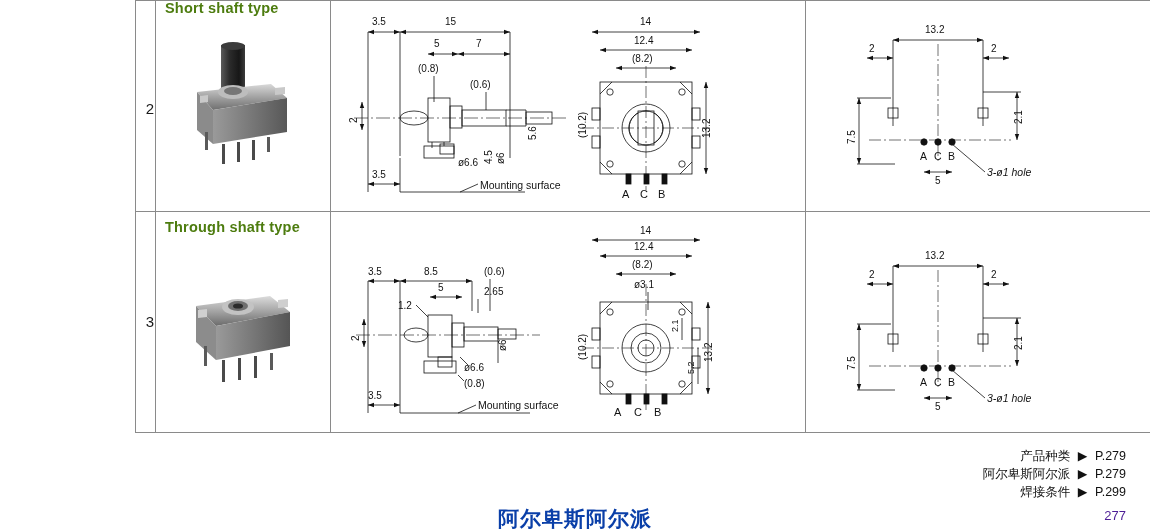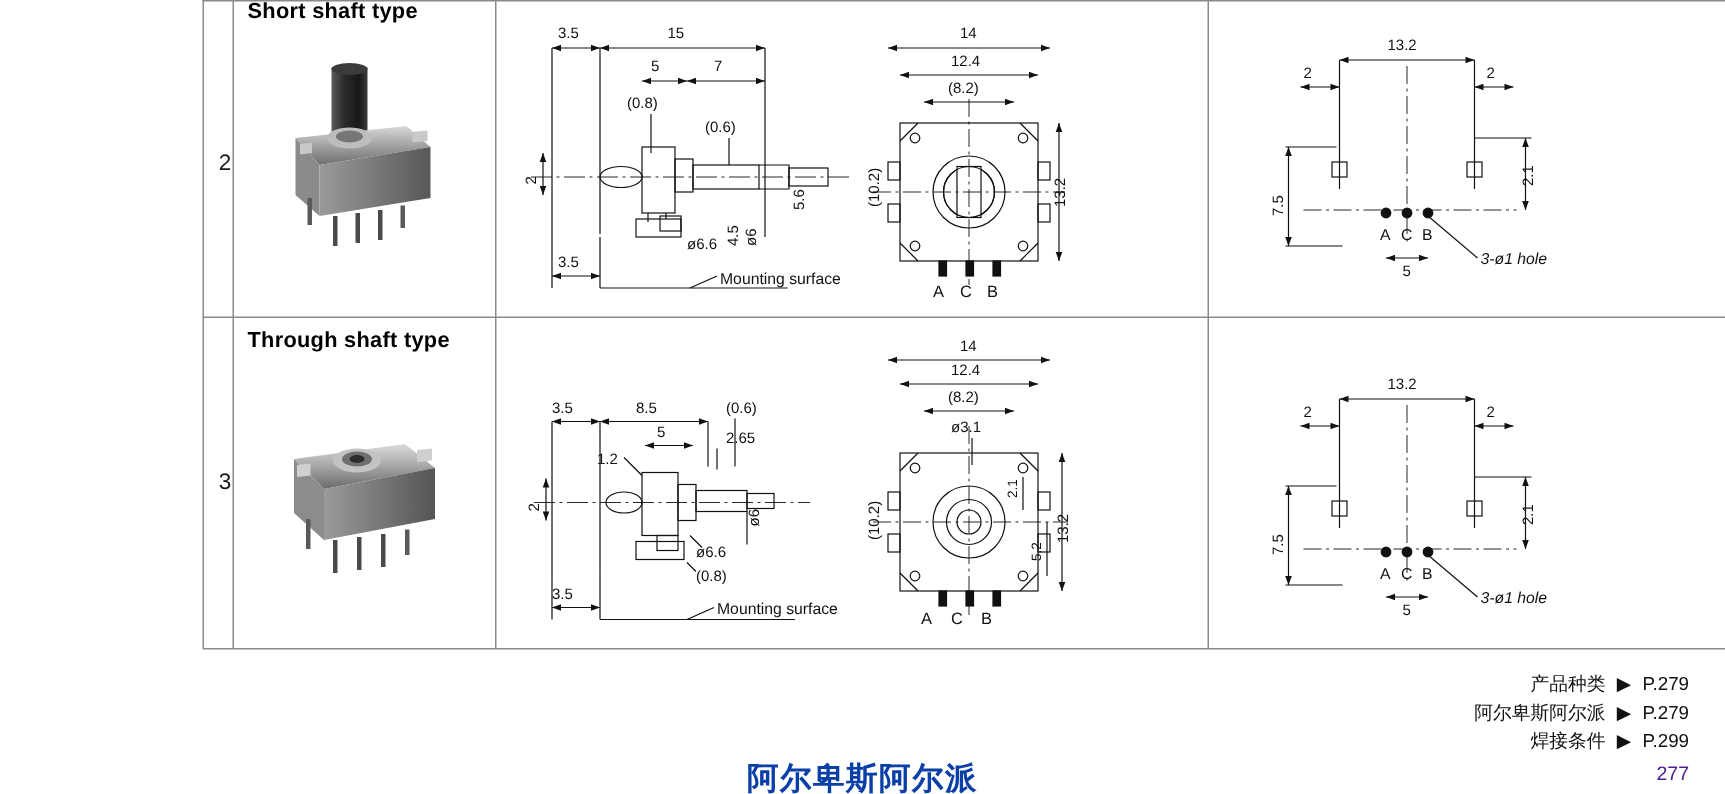--- a/index.html
+++ b/index.html
@@ -22,21 +22,21 @@
     position: absolute;
     font-size: 15px;
     color: #1a1a1a;
     text-align: center;
     width: 30px;
   }
   .type-title {
     position: absolute;
     font-size: 14.5px;
     font-weight: bold;
-    color: #000000;
+    color: #4d7c0f;
     letter-spacing: 0.2px;
   }
 
   
   .photo { position: absolute; }
   .photo svg { display: block; }
 
   
   .draw { position: absolute; }
   .draw svg { display: block; overflow: visible; }
@@ -58,21 +58,21 @@
     font-weight: bold;
     color: #0a3fa8;
     letter-spacing: 1px;
   }
   .pageno {
     position: absolute;
     right: 24px;
     font-size: 13px;
     color: #4c1d95;
   }
-  .cjk { font-family: Liberation Mono, monospace; }
+  .cjk { font-family: Liberation Sans, sans-serif; }
 </style>
 </head>
 <body>
 
 <div class="page">
 
   <div class="hline" style="left:135px; top:0px; width:1015px;"></div>
   <div class="hline" style="left:135px; top:211px; width:1015px;"></div>
   <div class="hline" style="left:135px; top:432px; width:1015px;"></div>
 

